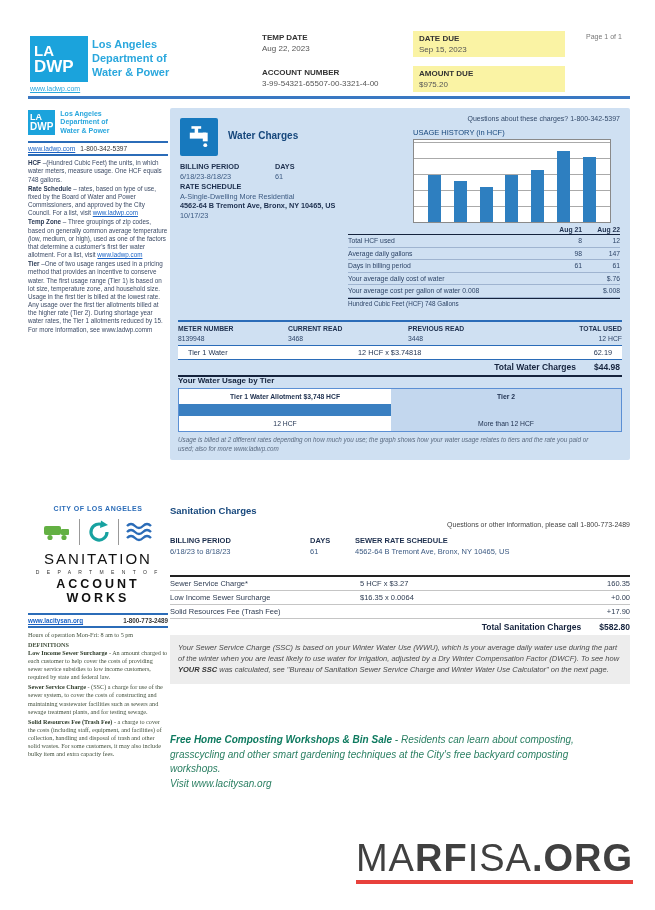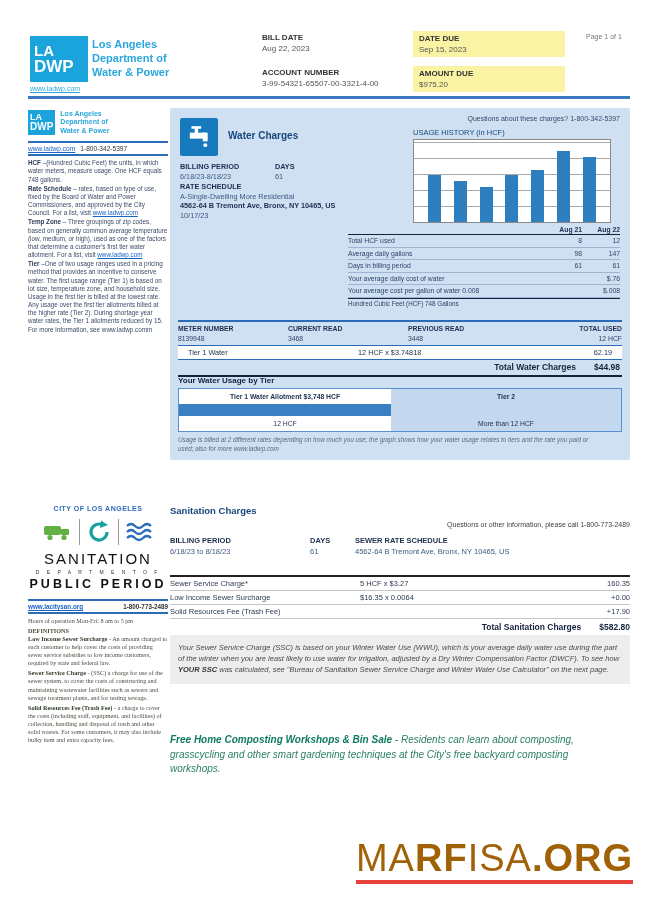--- a/index.html
+++ b/index.html
@@ -106,39 +106,39 @@
   .s-row .rc{flex:1;}
   .s-row .ra{text-align:right;}
   .s-total{display:flex;justify-content:flex-end;gap:18px;font-weight:700;font-size:8.5px;color:#15233d;padding:3px 0;border-bottom:2px solid #15233d;}
   .s-note{position:absolute;left:0;top:130px;width:444px;background:#ededed;padding:8px;font-size:7.5px;font-style:italic;color:#4a4a4a;line-height:1.45;}
   .s-note b{color:#333;}
   .compost{position:absolute;left:0;top:228px;width:430px;font-size:10px;font-style:italic;color:#2a7f62;line-height:1.45;}
   .compost b{color:#0e7a5f;}
 
   
   .brand-wrap{right:22px;bottom:26px;text-align:right;}
-  .brand{font-size:38px;color:#a16207;letter-spacing:1px;line-height:1;margin-top:28px;}
+  .brand{font-size:38px;color:#404040;letter-spacing:1px;line-height:1;margin-top:28px;}
   .brand-bar{height:4px;background:#e8413c;margin-top:3px;}
 </style>
 </head>
 <body>
 
 <div class="abs dwp-box" style="left:30px;top:36px;width:54px;height:46px;">
   <span class="la">LA</span>
   <span class="dwp">DWP</span>
 </div>
 <div class="abs dwp-name" style="left:92px;top:38px;">
   <div>Los Angeles</div>
   <div>Department of</div>
   <div>Water &amp; Power</div>
 </div>
 <div class="abs dwp-web link" style="left:30px;top:85px;">www.ladwp.com</div>
 
 <div class="abs" style="left:262px;top:33px;">
-  <div class="hdr-label">BILL DATE</div>
+  <div class="hdr-label">TEMP DATE</div>
   <div class="hdr-value">Aug 22, 2023</div>
 </div>
 <div class="abs" style="left:262px;top:68px;">
   <div class="hdr-label">ACCOUNT NUMBER</div>
   <div class="hdr-value">3-99-54321-65507-00-3321-4-00</div>
 </div>
 <div class="abs yellow" style="left:413px;top:31px;width:140px;">
   <div class="hdr-label">DATE DUE</div>
   <div class="hdr-value">Sep 15, 2023</div>
 </div>
@@ -303,21 +303,21 @@
     </svg>
     <div class="s-div"></div>
     <svg width="28" height="22" viewBox="0 0 28 22">
       <path d="M2 5 q4-4 8 0 t8 0 t8 0" fill="none" stroke="#2b6cb8" stroke-width="2.4"></path>
       <path d="M2 11 q4-4 8 0 t8 0 t8 0" fill="none" stroke="#2b6cb8" stroke-width="2.4"></path>
       <path d="M2 17 q4-4 8 0 t8 0 t8 0" fill="none" stroke="#2b6cb8" stroke-width="2.4"></path>
     </svg>
   </div>
   <div class="s-name">SANITATION</div>
   <div class="s-dept">D E P A R T M E N T   O F</div>
-  <div class="s-works">PUBLIC PERIOD</div>
+  <div class="s-works">ACCOUNT WORKS</div>
   <div class="s-contact">
     <span class="link" style="font-weight:700;">www.lacitysan.org</span>
     <span class="ph">1-800-773-2489</span>
   </div>
   <div class="s-small s-hours">Hours of operation Mon-Fri: 8 am to 5 pm</div>
   <div class="s-small" style="font-weight:700;margin-top:2px;">DEFINITIONS</div>
   <div class="s-small s-defs" id="san-defs">
       <p><b>Low Income Sewer Surcharge </b>- An amount charged to each customer to help cover the costs of providing sewer service subsidies to low income customers, required by state and federal law.</p>
       <p><b>Sewer Service Charge </b>- (SSC) a charge for use of the sewer system, to cover the costs of constructing and maintaining wastewater facilities such as sewers and sewage treatment plants, and for testing sewage.</p>
       <p><b>Solid Resources Fee (Trash Fee) </b>- a charge to cover the costs (including staff, equipment, and facilities) of collection, handling and disposal of trash and other solid wastes. For some customers, it may also include bulky item and extra capacity fees.</p>
@@ -356,19 +356,20 @@
     <div class="s-total">
       <span>Total Sanitation Charges</span>
       <span>$582.80</span>
     </div>
   </div>
   <div class="s-note">
     <span>Your Sewer Service Charge (SSC) is based on your Winter Water Use (WWU), which is your average daily water use during the part of the winter when you are least likely to use water for irrigation, adjusted by a Dry Winter Compensation Factor (DWCF). To see how </span><b>YOUR SSC</b><span> was calculated, see "Bureau of Sanitation Sewer Service Charge and Winter Water Use Calculator" on the next page.</span>
   </div>
   <div class="compost">
     <b>Free Home Composting Workshops &amp; Bin Sale</b><span> - Residents can learn about composting, grasscycling and other smart gardening techniques at the City's free backyard composting workshops.</span>
+    <div>Visit www.lacitysan.org</div>
   </div>
 </div>
 
 <div class="abs brand-wrap">
   <div class="brand" id="brand"><span style="font-weight: 400;">MA</span><span style="font-weight: 700;">RF</span><span style="font-weight: 400;">ISA</span><span style="font-weight: 700;">.ORG</span></div>
   <div class="brand-bar"></div>
 </div>
 
 </body></html>

